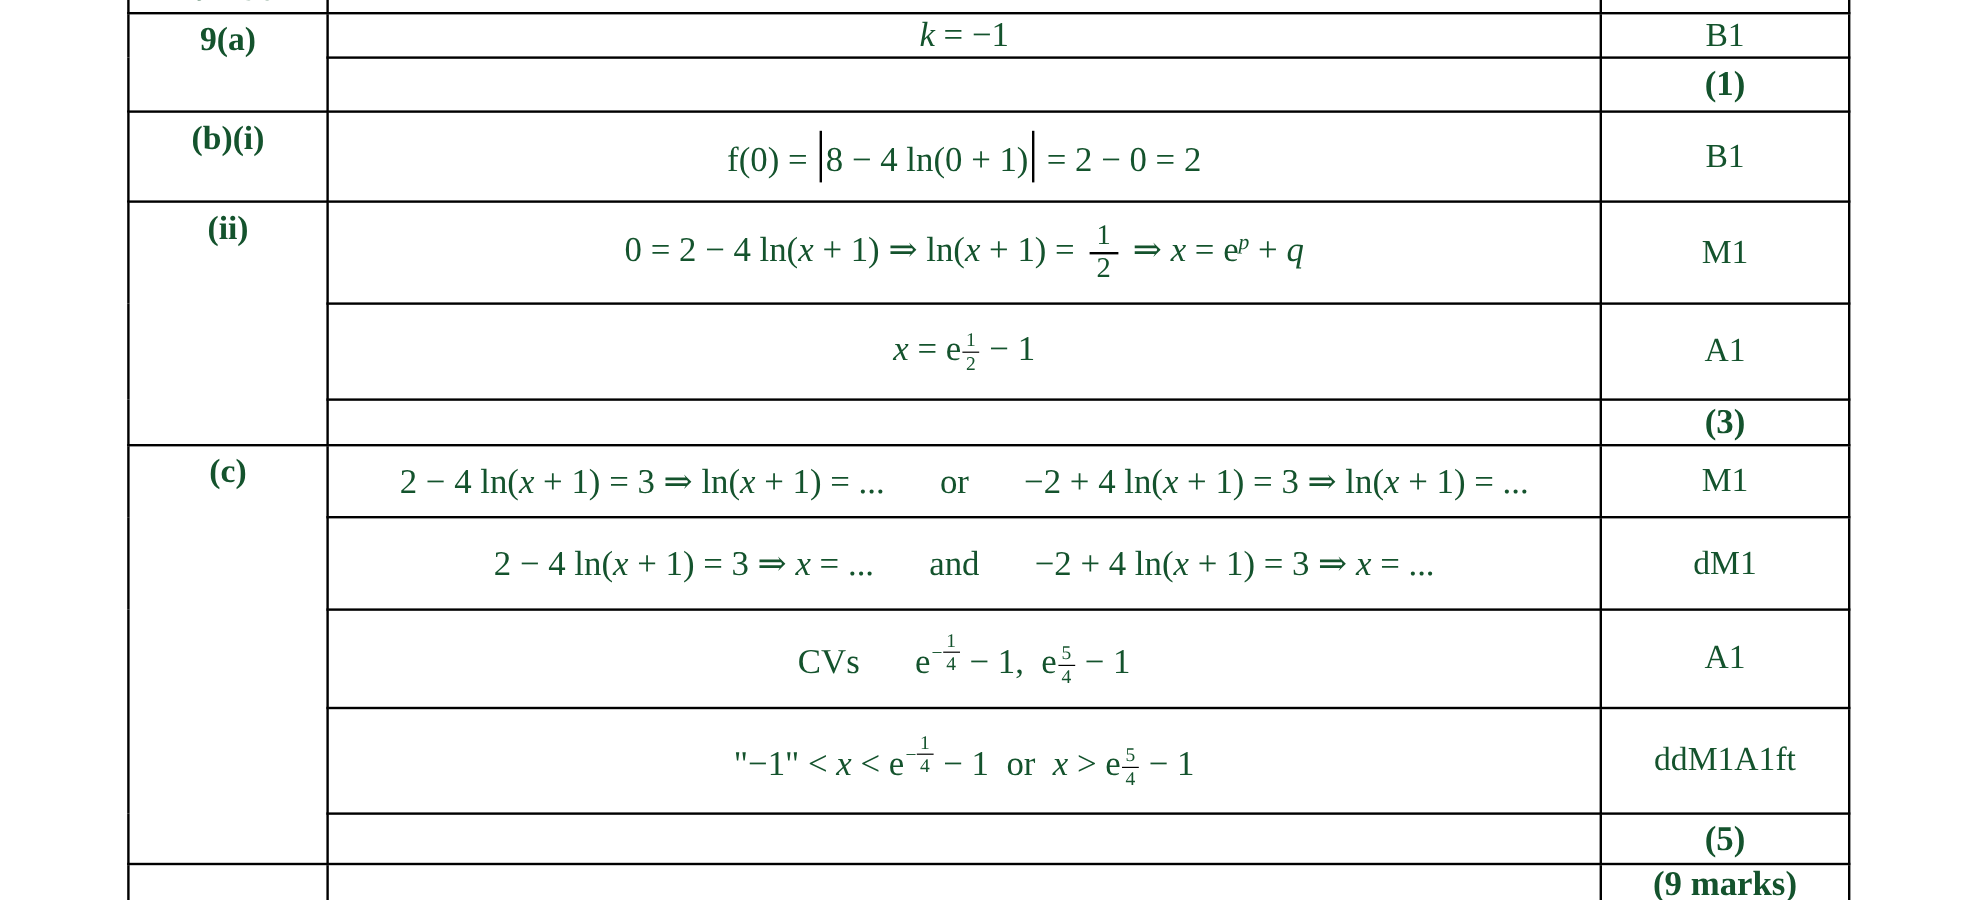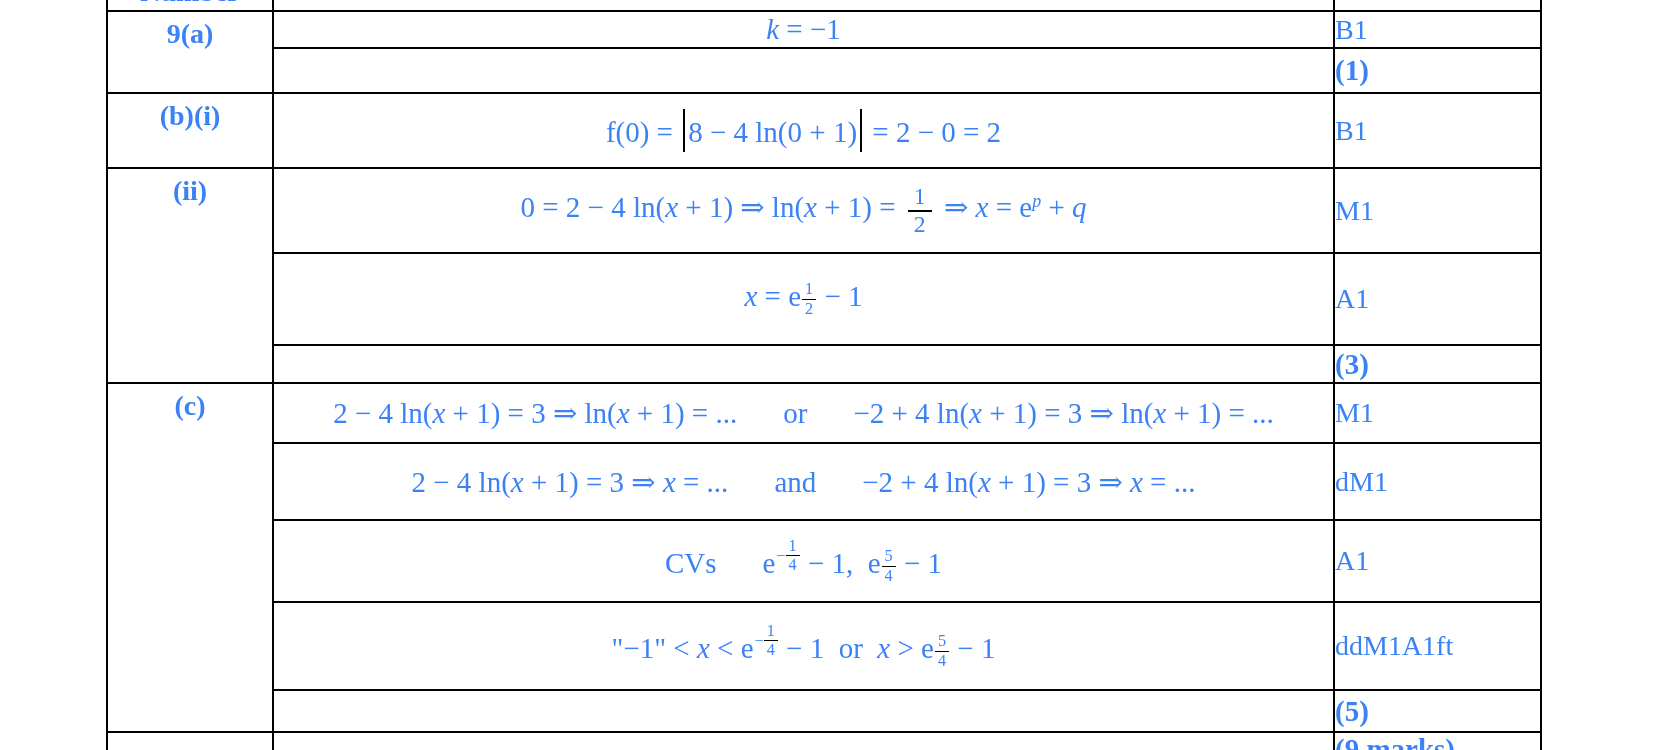--- a/index.html
+++ b/index.html
@@ -1,27 +1,27 @@
 <!DOCTYPE html>
 <html><head>
 <meta charset="utf-8">
 <style>
   html,body{margin:0;padding:0;background:#ffffff;}
-  .page{position:relative;width:1654px;height:750px;background:#ffffff;color:#3b82f6;
+  .page{position:relative;width:1654px;height:750px;background:#ffffff;color:#14532d;
         font-family:"Liberation Serif","DejaVu Serif",serif;overflow:hidden;}
   table.ms{position:absolute;left:106px;top:0;border-collapse:collapse;table-layout:fixed;}
   table.ms td{border:2px solid #000;padding:0;overflow:hidden;}
   tr.hdr td{border-top:none;}
   .hdrclip{position:relative;height:100%;}
   .hdrclip .txt{position:absolute;left:0;right:0;bottom:-1px;text-align:center;
                 font-weight:bold;font-size:28px;line-height:1;}
   td.qcell{font-weight:bold;font-size:28px;text-align:center;vertical-align:top;}
   td.qcell .qlbl{display:block;padding-top:6px;}
   td.wcell{text-align:center;vertical-align:middle;font-size:29px;white-space:nowrap;}
-  td.mcell{text-align:left;vertical-align:middle;font-size:28px;white-space:nowrap;}
+  td.mcell{text-align:center;vertical-align:middle;font-size:28px;white-space:nowrap;}
   td.mcell.bold{font-weight:bold;font-size:29px;}
   .it{font-style:italic;}
   .msup{font-style:italic;font-size:0.62em;vertical-align:0.55em;}
   .gap{display:inline-block;width:46px;}
   .abar{display:inline-block;width:2px;height:1.45em;background:#000;
         vertical-align:-0.3em;margin:0 3px;}
   .frac{display:inline-block;vertical-align:middle;text-align:center;
         font-size:0.82em;line-height:1.08;margin:0 5px;}
   .frac .n{display:block;border-bottom:2px solid #000;padding:0 6px;}
   .frac .d{display:block;}
@@ -75,21 +75,21 @@
     </tr>
 
     <tr style="height:85px">
       <td class="qcell" rowspan="3">
         <span class="qlbl">(ii)</span>
       </td>
       <td class="wcell"><span>0 = 2 − 4 ln(</span><span class="it">x</span><span> + 1) ⇒ ln(</span><span class="it">x</span><span> + 1) = </span><span class="frac"><span class="n" style="display: block;">1</span><span class="d" style="display: block;">2</span></span><span> ⇒ </span><span class="it">x</span><span> = e</span><span class="msup">p</span><span> + </span><span class="it">q</span></td>
       <td class="mcell">M1</td>
     </tr>
 
-    <tr style="height:92px">
+    <tr style="height:80px">
       <td class="wcell"><span class="it">x</span><span> = e</span><span class="sfw">
               <span class="sfrac">
                 <span class="n" style="display: block;">1</span>
                 <span class="d" style="display: block;">2</span>
               </span>
             </span><span> − 1</span></td>
       <td class="mcell">A1</td>
     </tr>
 
     <tr style="height:38px">

